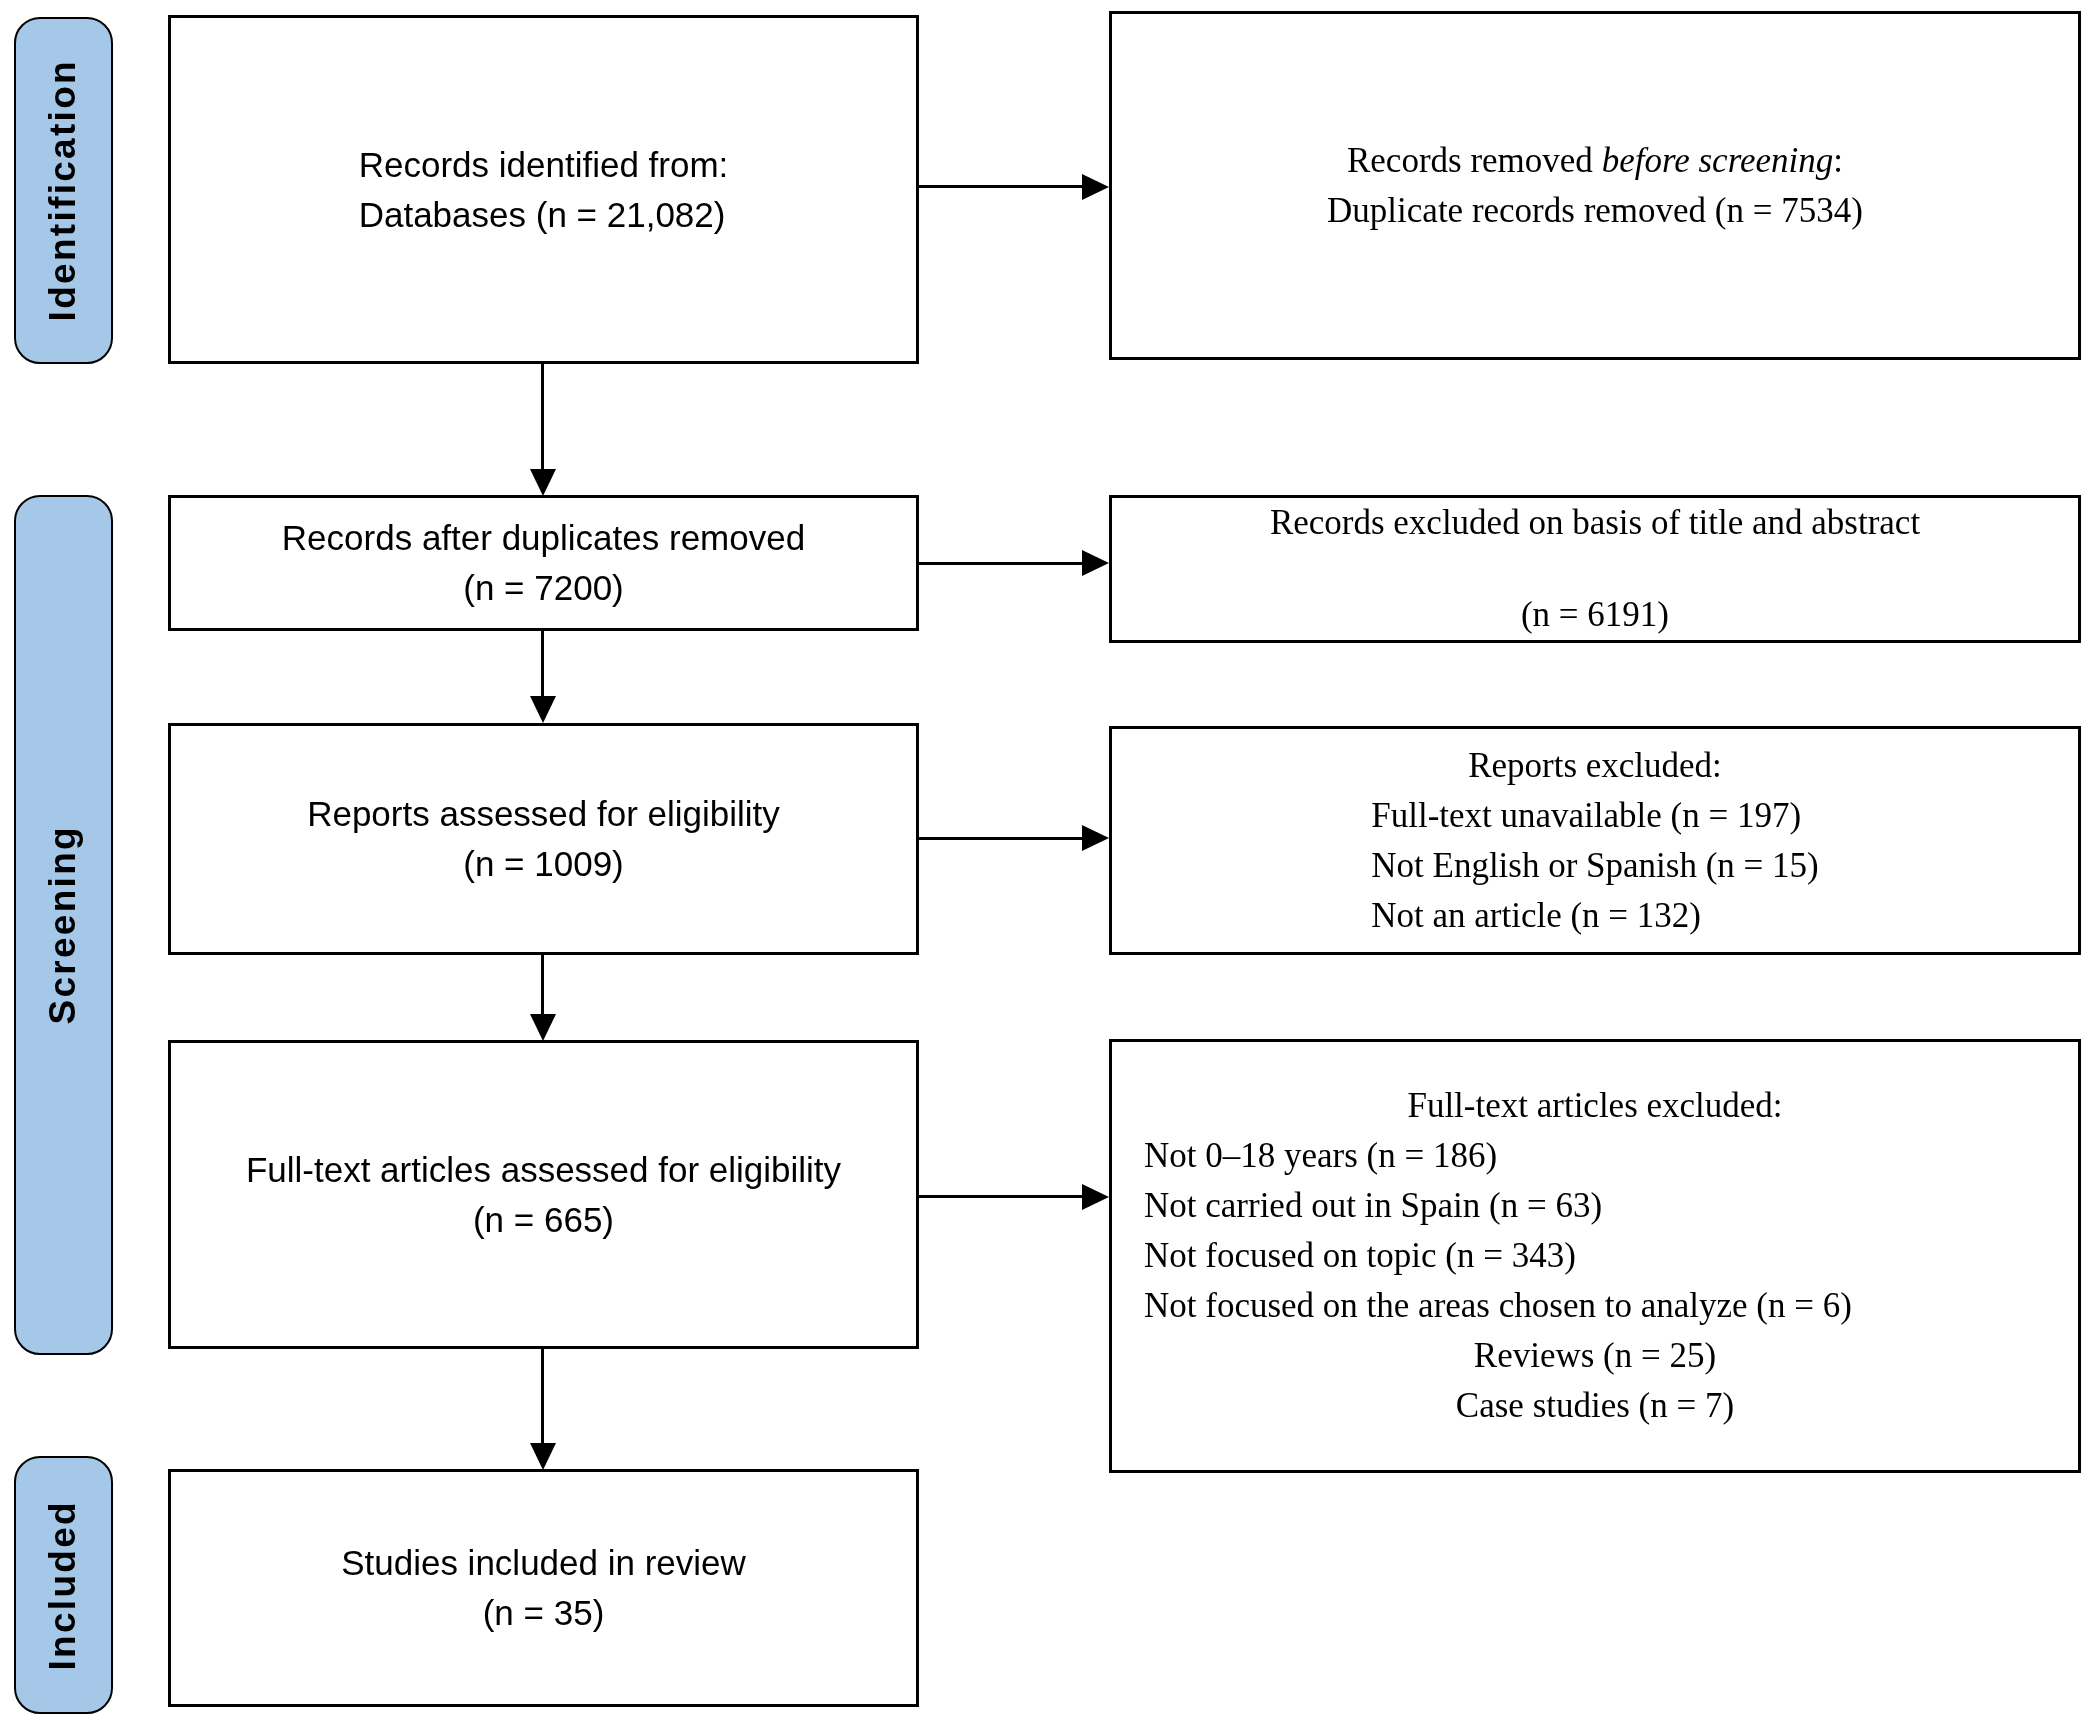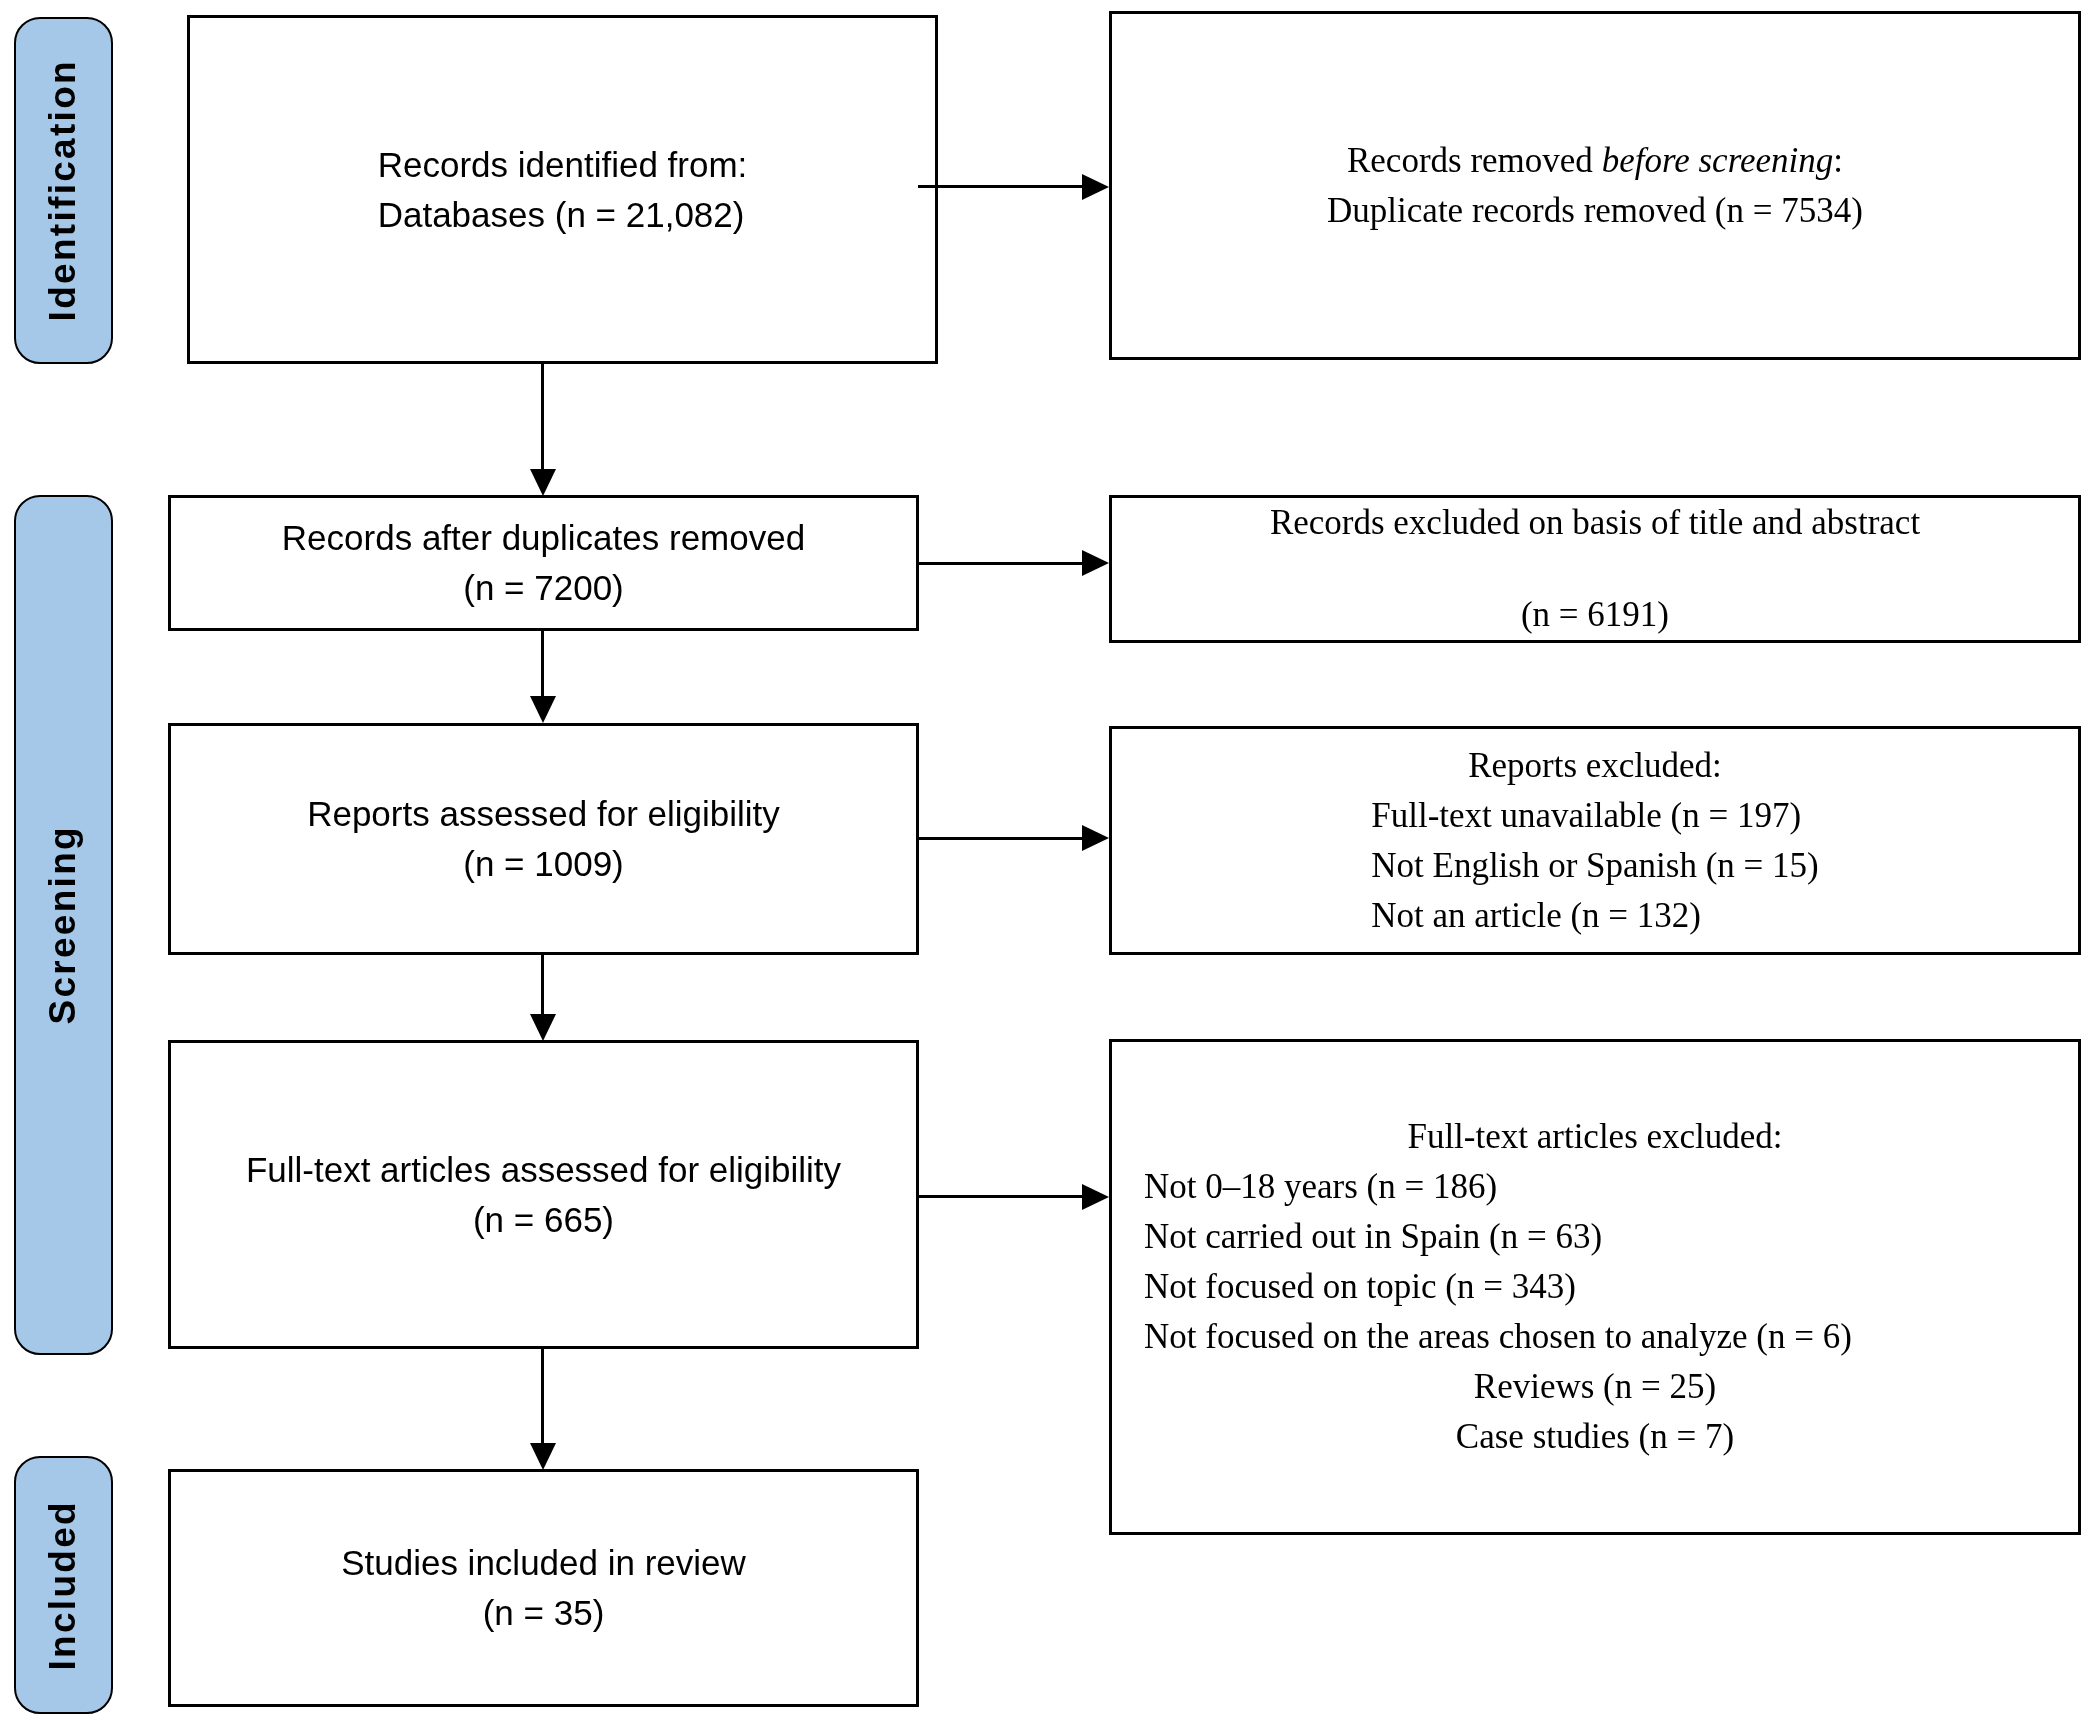--- a/index.html
+++ b/index.html
@@ -38,29 +38,29 @@
     background:#fff;
     border:3px solid #000;
     box-sizing:border-box;
     display:flex;flex-direction:column;
     align-items:center;justify-content:center;
     font-size:35px;line-height:50px;
     text-align:center;
   }
   .col-left{left:168px;width:751px;}
   .col-right{left:1109px;width:972px;font-family:Liberation Serif, serif;}
-  #box-b1{top:15.2px;height:349px;margin-left:19px;}
+  #box-b1{top:15.2px;height:349px;}
   #box-b2{top:495px;height:136px;}
   #box-b3{top:723px;height:232px;}
   #box-b4{top:1040px;height:309px;}
   #box-b5{top:1469px;height:238px;justify-content:center;}
   #box-r1{top:11.4px;height:349px;}
   #box-r2{top:495px;height:148px;justify-content:space-between;}
   #box-r3{top:726px;height:229px;}
-  #box-r4{top:1039px;height:496px;align-items:center;}
+  #box-r4{top:1039px;height:434px;align-items:center;}
 
   .block-left{width:fit-content;margin:0 auto;text-align:left;}
   .full-pad{width:100%;padding:0 32px;box-sizing:border-box;text-align:left;}
   .line-center{text-align:center;}
   .italic{font-style:italic;}
 
   
   .shaft-v{position:absolute;width:3px;background:#000;left:541px;}
   .head-down{
     position:absolute;left:530px;width:0;height:0;

